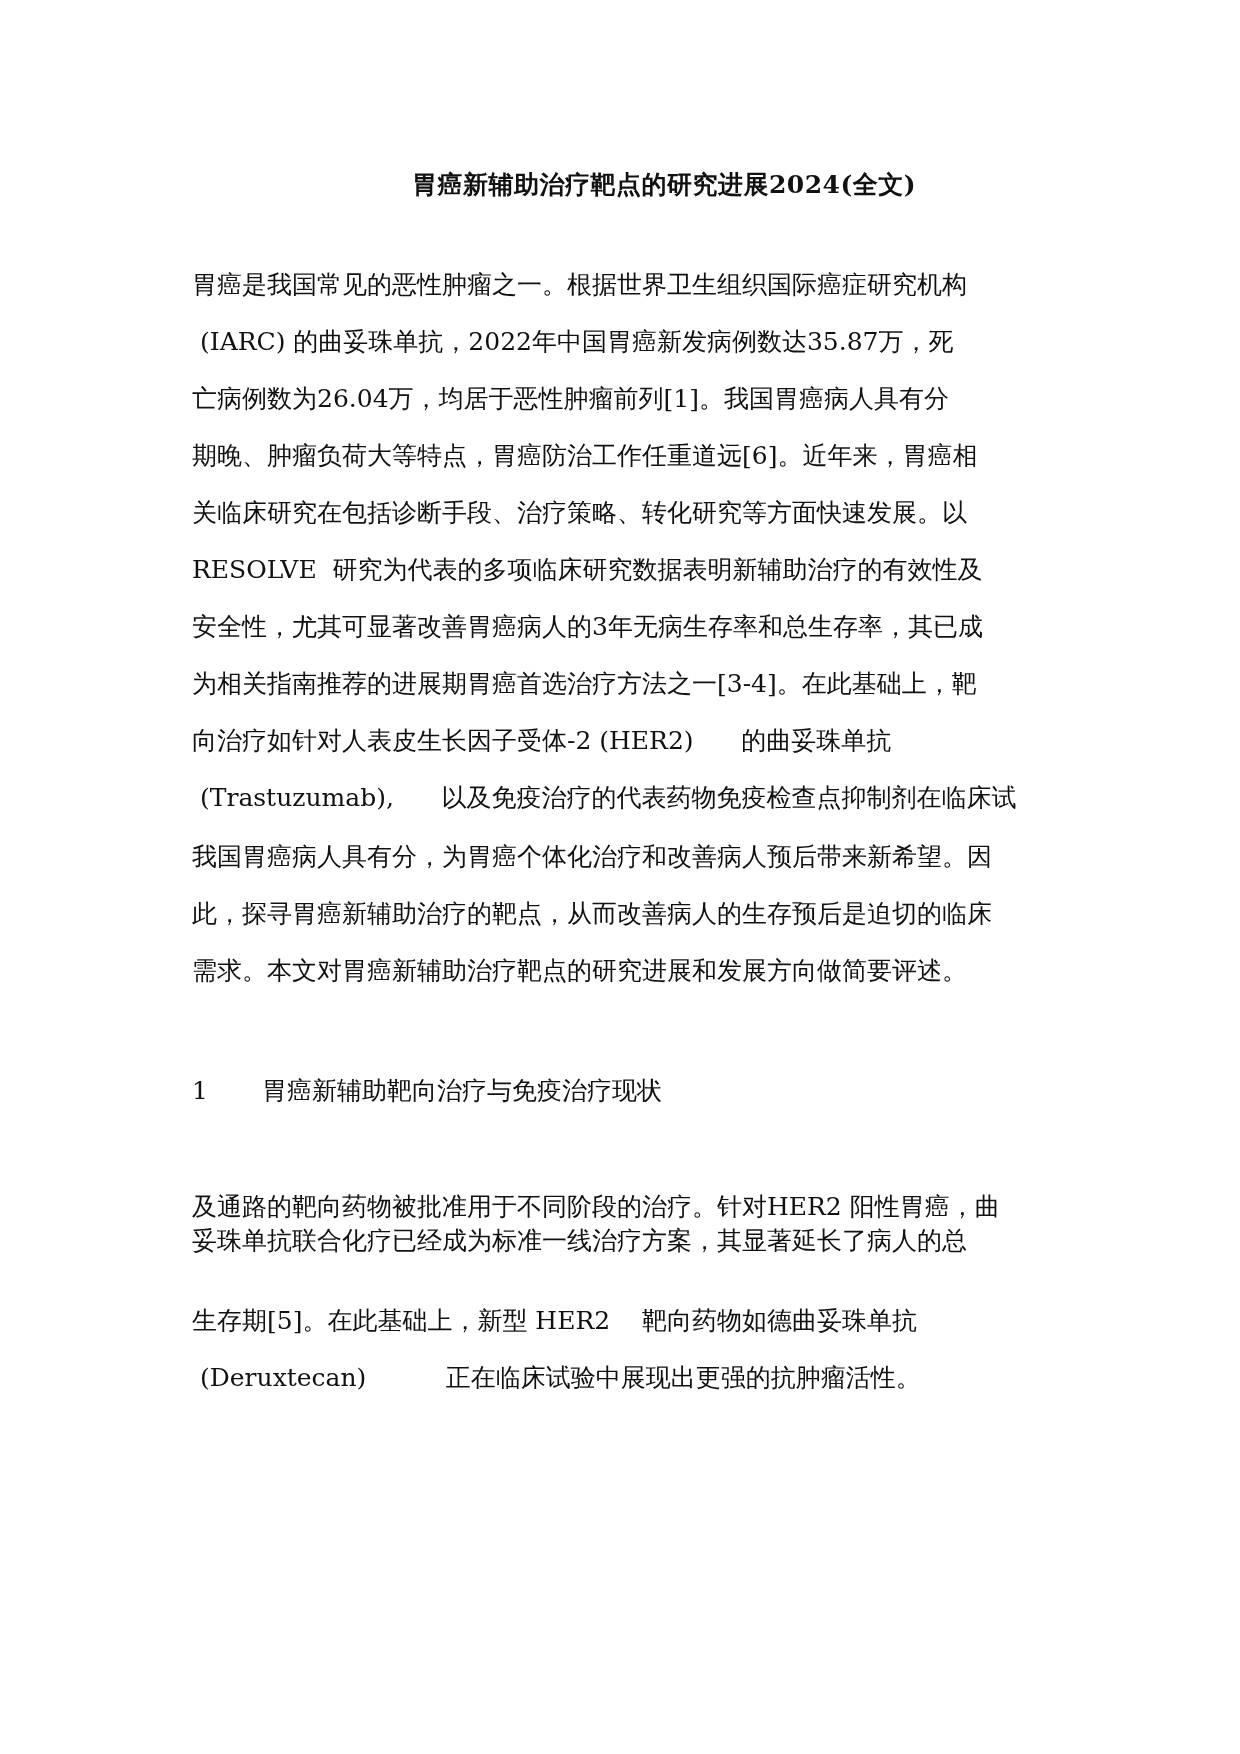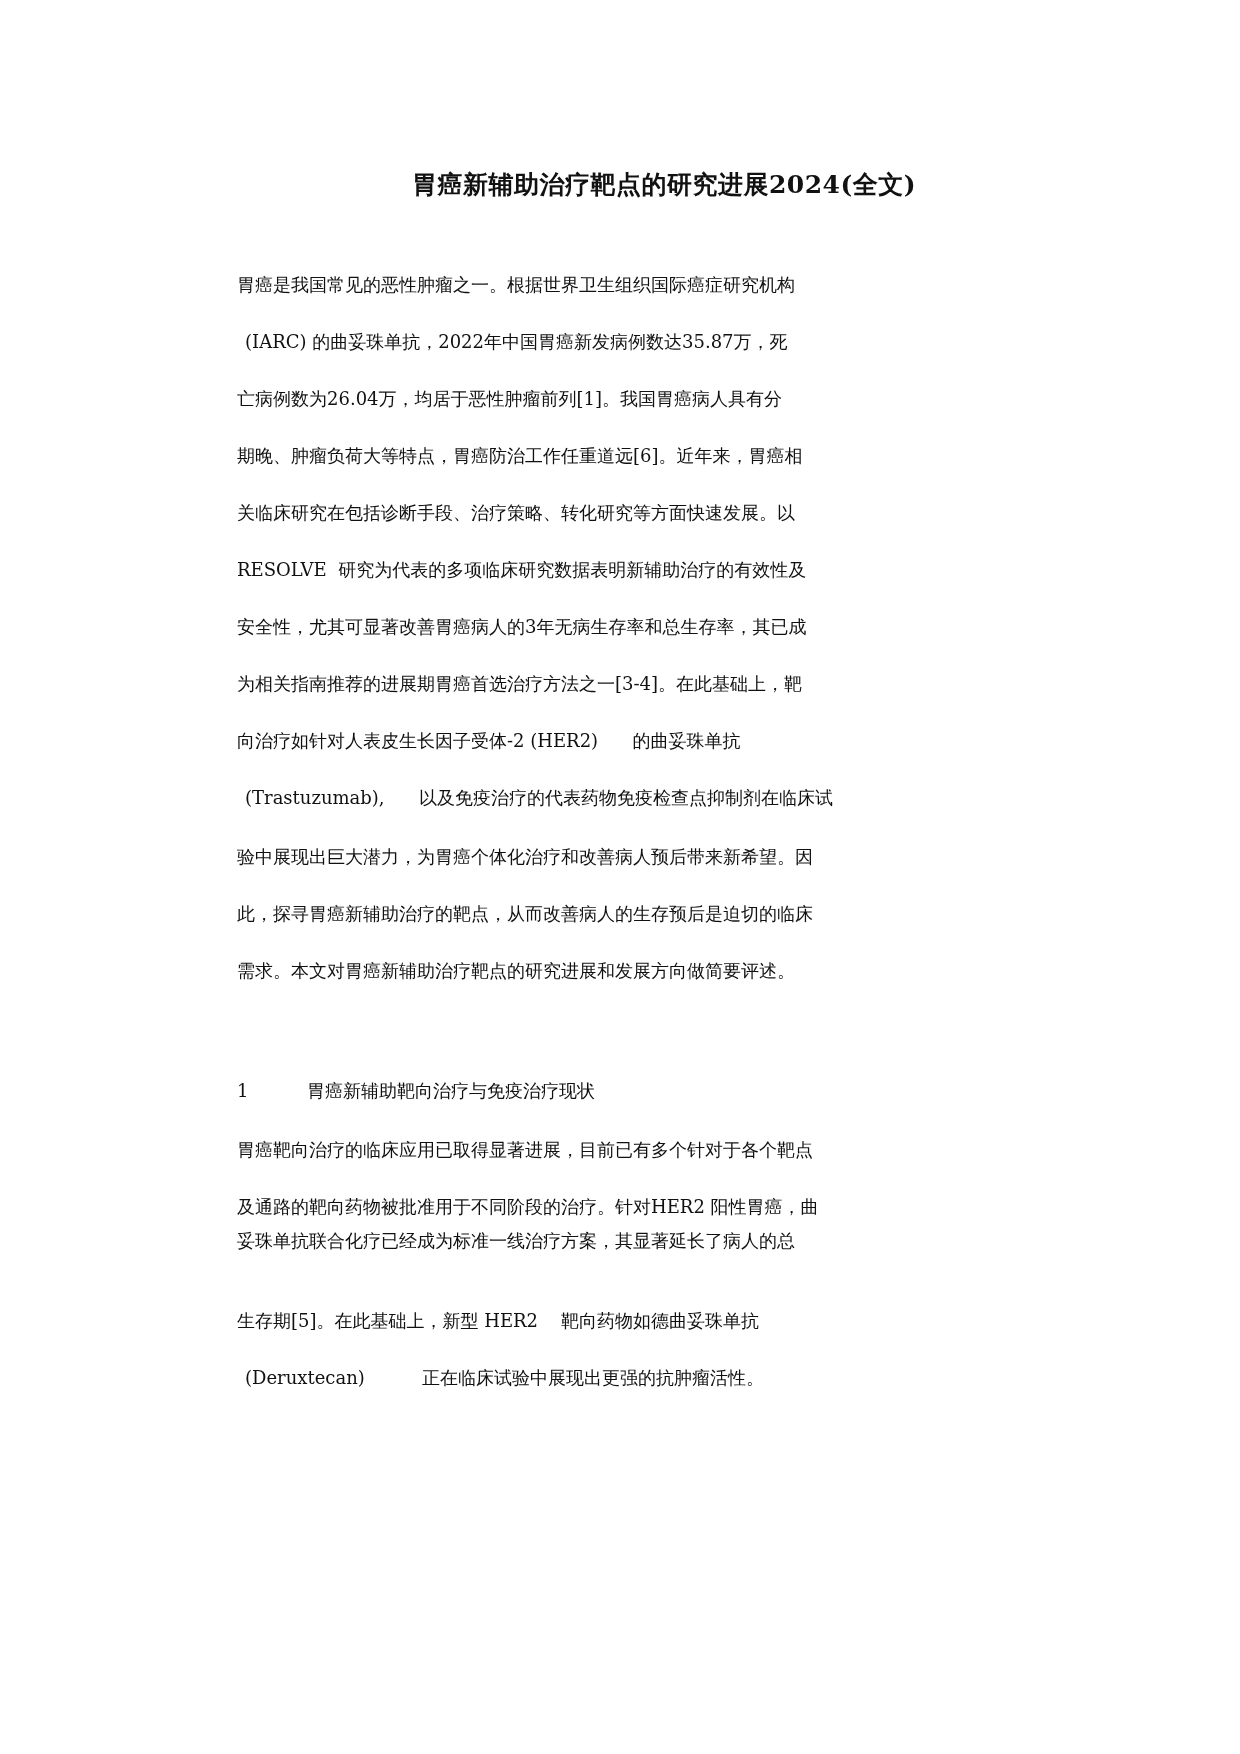--- a/index.html
+++ b/index.html
@@ -1,49 +1,48 @@
 <!DOCTYPE html>
 <html><head>
 <meta charset="utf-8">
 <style>
   html, body { margin: 0; padding: 0; background: #ffffff; }
   body { width: 1240px; height: 1754px; position: relative; overflow: hidden;
          font-family: "DejaVu Serif", "Liberation Serif", serif; color: #111; }
   .page { position: absolute; left: 0; top: 0; width: 1240px; height: 1754px; background: #fff; }
   .title { position: absolute; left: 0; width: 1240px; top: 168px; text-align: center;
            font-size: 25px; font-weight: bold; letter-spacing: 0.5px; padding-left: 44px; }
-  .line { position: absolute; left: 192px; width: 858px; font-size: 18px; line-height: 34px;
-          white-space: nowrap; display: flex; justify-content: space-between; margin-left: 45px; }
+  .line { position: absolute; left: 192px; width: 858px; font-size: 25px; line-height: 34px;
+          white-space: nowrap; display: flex; justify-content: space-between; }
   .line.left { justify-content: flex-start; }
   .line span { display: inline-block; }
   .heading-num { display: inline-block; width: 70px; }
 </style>
 </head>
 <body>
 
 <div class="page">
   <div class="title">胃癌新辅助治疗靶点的研究进展2024(全文)</div>
 
   <div class="line" style="top: 268px; white-space: pre;">胃癌是我国常见的恶性肿瘤之一。根据世界卫生组织国际癌症研究机构</div>
   <div class="line" style="top: 325px; left: 200px; width: 850px; white-space: pre;">(IARC) 的曲妥珠单抗，2022年中国胃癌新发病例数达35.87万，死</div>
   <div class="line" style="top: 382px; white-space: pre;">亡病例数为26.04万，均居于恶性肿瘤前列[1]。我国胃癌病人具有分</div>
   <div class="line" style="top: 439px; white-space: pre;">期晚、肿瘤负荷大等特点，胃癌防治工作任重道远[6]。近年来，胃癌相</div>
   <div class="line" style="top: 496px; white-space: pre;">关临床研究在包括诊断手段、治疗策略、转化研究等方面快速发展。以</div>
   <div class="line" style="top: 553px; white-space: pre;">RESOLVE  研究为代表的多项临床研究数据表明新辅助治疗的有效性及</div>
   <div class="line" style="top: 610px; white-space: pre;">安全性，尤其可显著改善胃癌病人的3年无病生存率和总生存率，其已成</div>
   <div class="line" style="top: 667px; white-space: pre;">为相关指南推荐的进展期胃癌首选治疗方法之一[3-4]。在此基础上，靶</div>
   <div class="line" style="top: 724px; white-space: pre;">向治疗如针对人表皮生长因子受体-2 (HER2)      的曲妥珠单抗</div>
   <div class="line" style="top: 781px; left: 200px; width: 850px; white-space: pre;">(Trastuzumab),      以及免疫治疗的代表药物免疫检查点抑制剂在临床试</div>
-  <div class="line" style="top: 840px; white-space: pre;">验中展现出巨大潜力，为胃癌个体化治疗和改善病人预后带来新希望。因</div>
+  <div class="line" style="top: 840px; white-space: pre;">我国胃癌病人具有分，为胃癌个体化治疗和改善病人预后带来新希望。因</div>
   <div class="line" style="top: 897px; white-space: pre;">此，探寻胃癌新辅助治疗的靶点，从而改善病人的生存预后是迫切的临床</div>
   <div class="line" style="top: 954px; white-space: pre;">需求。本文对胃癌新辅助治疗靶点的研究进展和发展方向做简要评述。</div>
 
   <div class="line left" style="top: 1074px; white-space: pre;">
     <span class="heading-num">1</span>
     <span>胃癌新辅助靶向治疗与免疫治疗现状</span>
   </div>
 
-  <div class="line" style="top: 1133px; white-space: pre;">胃癌靶向治疗的临床应用已取得显著进展，目前已有多个针对于各个靶点</div>
   <div class="line" style="top: 1190px; white-space: pre;">及通路的靶向药物被批准用于不同阶段的治疗。针对HER2 阳性胃癌，曲</div>
   <div class="line" style="top: 1224px; white-space: pre;">妥珠单抗联合化疗已经成为标准一线治疗方案，其显著延长了病人的总</div>
   <div class="line" style="top: 1304px; white-space: pre;">生存期[5]。在此基础上，新型 HER2    靶向药物如德曲妥珠单抗</div>
   <div class="line" style="top: 1361px; left: 200px; width: 850px; white-space: pre;">(Deruxtecan)          正在临床试验中展现出更强的抗肿瘤活性。</div>
 </div>
 
 </body></html>

